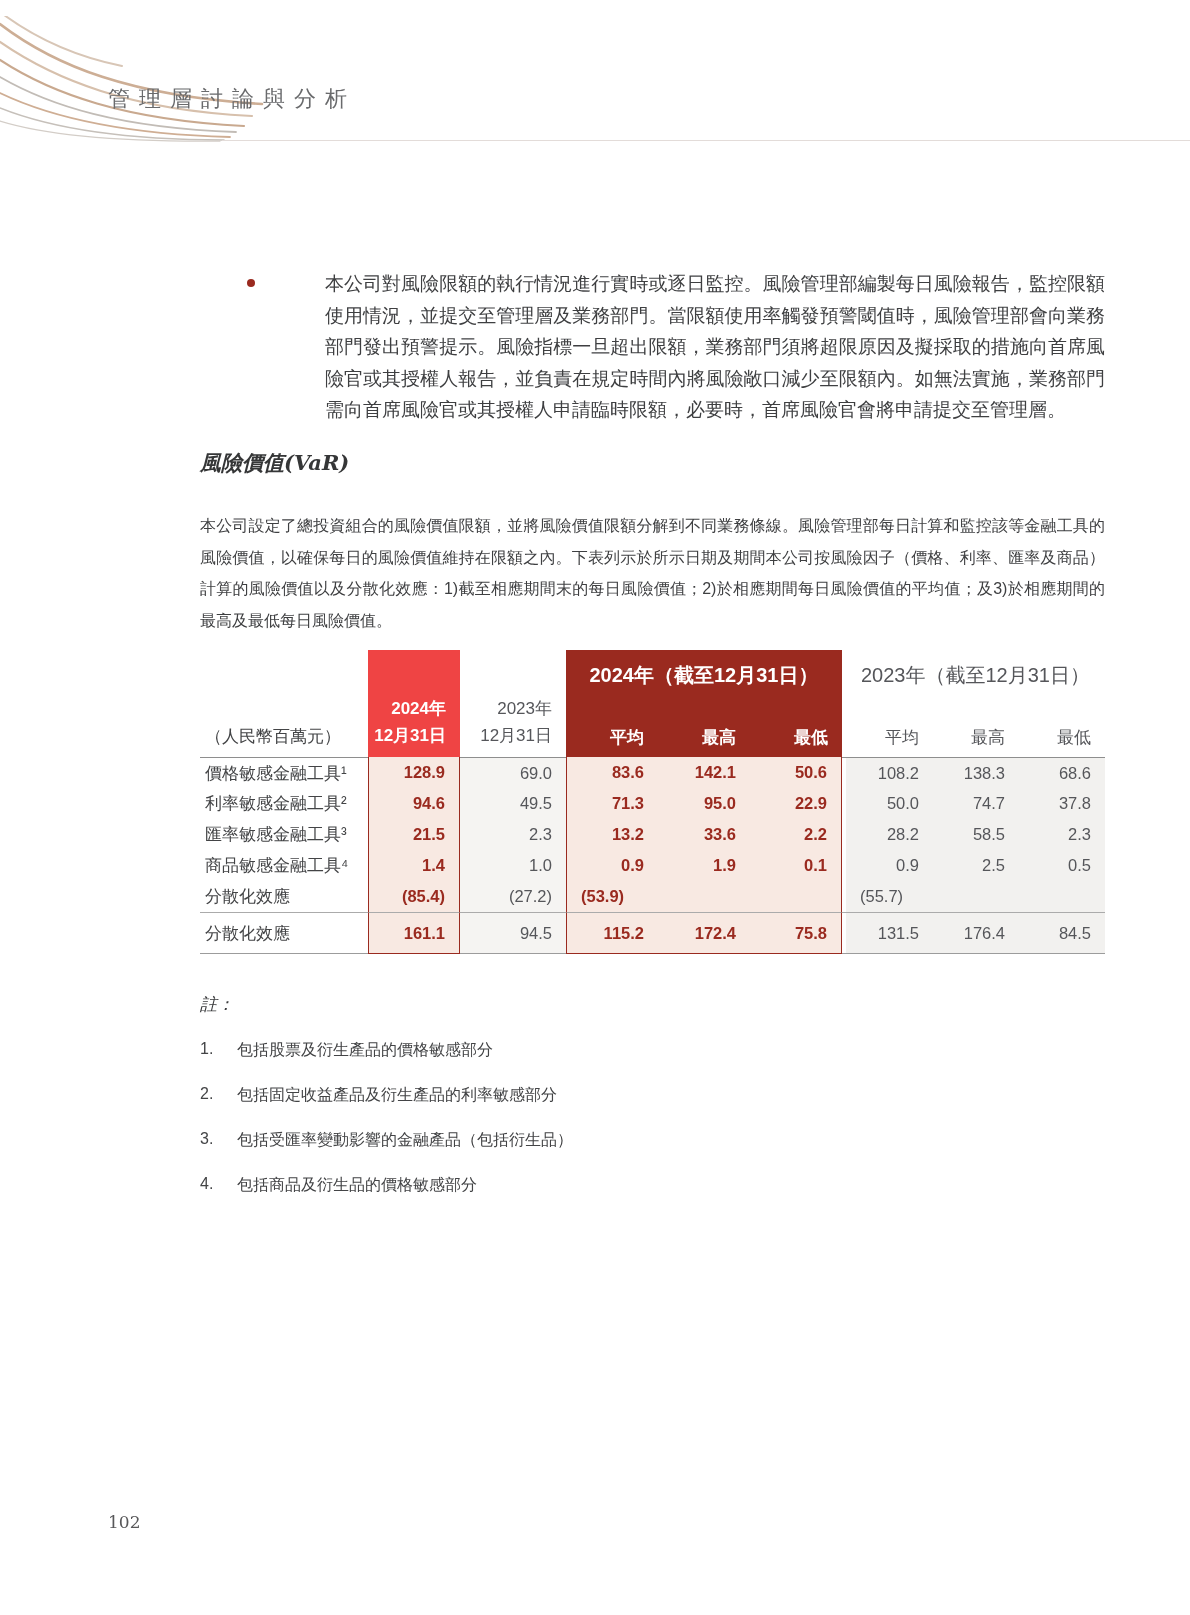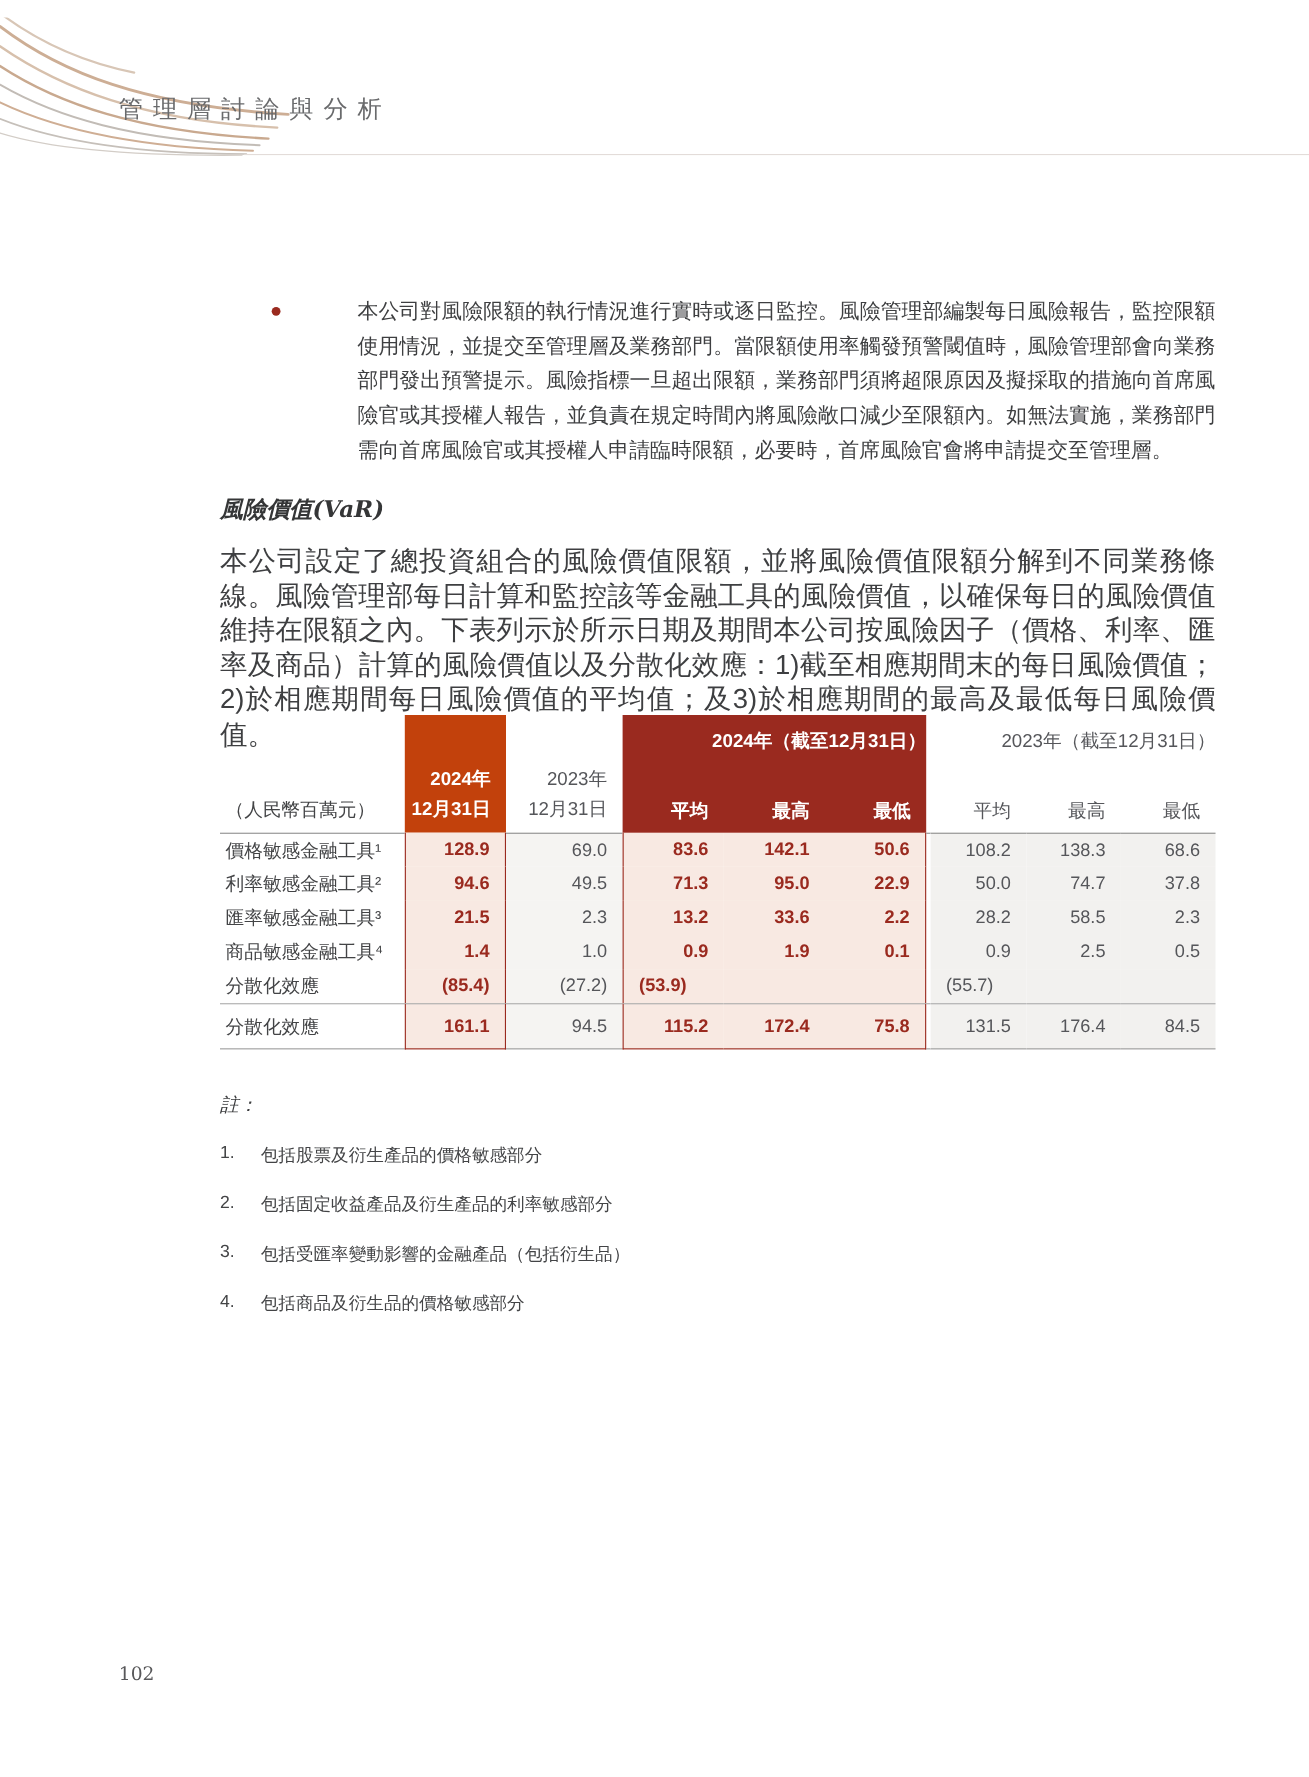--- a/index.html
+++ b/index.html
@@ -22,22 +22,22 @@
   
   .bullet-block{position:absolute;left:247px;top:268px;width:858px;display:flex;gap:40px;}
   .bullet-dot{flex:0 0 8px;width:8px;height:8px;border-radius:50%;background:#9a2a1f;margin-top:11px;margin-right:30px;}
   .bullet-block p{margin:0;width:820px;font-size:19px;line-height:31.5px;text-align:justify;color:#3e3f41;}
   
   .var-heading{
     position:absolute;left:200px;top:449px;margin:0;
     font-family:"DejaVu Serif","Liberation Serif",serif;
     font-style:italic;font-weight:bold;font-size:21px;color:#353637;
   }
-  .intro{position:absolute;left:200px;top:495px;width:905px;margin:0;
-    font-size:25px;line-height:31.5px;text-align:justify;color:#3e3f41;}
+  .intro{position:absolute;left:200px;top:510px;width:905px;margin:0;
+    font-size:16px;line-height:31.5px;text-align:justify;color:#3e3f41;}
   
   .var-table{
     position:absolute;left:200px;top:650px;width:905px;
     display:grid;
     grid-template-columns:168px 92px 106px 92px 92px 92px 4px 87px 86px 86px;
     grid-template-rows:107px repeat(5,31px) 42px;
     font-size:17px;
   }
   .c{display:flex;align-items:center;}
   .label{padding-left:5px;color:#434446;}
@@ -48,28 +48,28 @@
   .bl{border-left:1px solid #9a2a1f;}
   .br{border-right:1px solid #9a2a1f;}
   .rednum{color:#9a2a1f;font-weight:bold;}
   .graynum{color:#55565a;}
   .topline{border-top:1px solid #8e8e8e;}
   .sepline{border-top:1px solid #ababab;}
   .bot-gray{border-bottom:1px solid #9c9c9c;}
   .bot-red{border-bottom:1px solid #9a2a1f;}
   
   .hc-unit{grid-column:1;display:flex;align-items:flex-end;padding:0 0 9px 5px;color:#434446;}
-  .hc-red{background:#c2410c;color:#ffffff;font-weight:bold;}
+  .hc-red{background:#ef4444;color:#ffffff;font-weight:bold;}
   .hc-date{grid-column:2;display:flex;flex-direction:column;justify-content:flex-end;align-items:flex-end;
     padding:0 14px 8px 0;line-height:27px;font-size:17px;}
   .hc-date23{grid-column:3;display:flex;flex-direction:column;justify-content:flex-end;align-items:flex-end;
     padding:0 14px 8px 0;line-height:27px;color:#55565a;}
   .hc-group24{grid-column:4 / 7;position:relative;background:#9a2a1f;color:#fff;}
   .hc-group23{grid-column:8 / 11;position:relative;color:#55565a;}
-  .gtitle{position:absolute;top:12px;left:0;right:0;text-align:right;font-size:17px;}
+  .gtitle{position:absolute;top:12px;left:0;right:0;text-align:center;font-size:20px;}
   .gtitle.bold{font-weight:bold;}
   .subrow{position:absolute;bottom:0;left:0;right:0;display:grid;}
   .subrow.s24{grid-template-columns:92px 92px 92px;}
   .subrow.s23{grid-template-columns:87px 86px 86px;}
   .subrow span{display:flex;justify-content:flex-end;padding:0 14px 8px 0;font-size:17px;}
   .hc-group24 .subrow span{font-weight:bold;color:#fff;}
   .hc-group23 .subrow span{color:#55565a;}
   
   .notes{position:absolute;left:200px;top:993px;width:760px;}
   .note-title{font-family:"DejaVu Serif","Liberation Serif",serif;font-style:italic;font-size:17px;color:#3b3c3e;margin:0 0 8px 0;}

